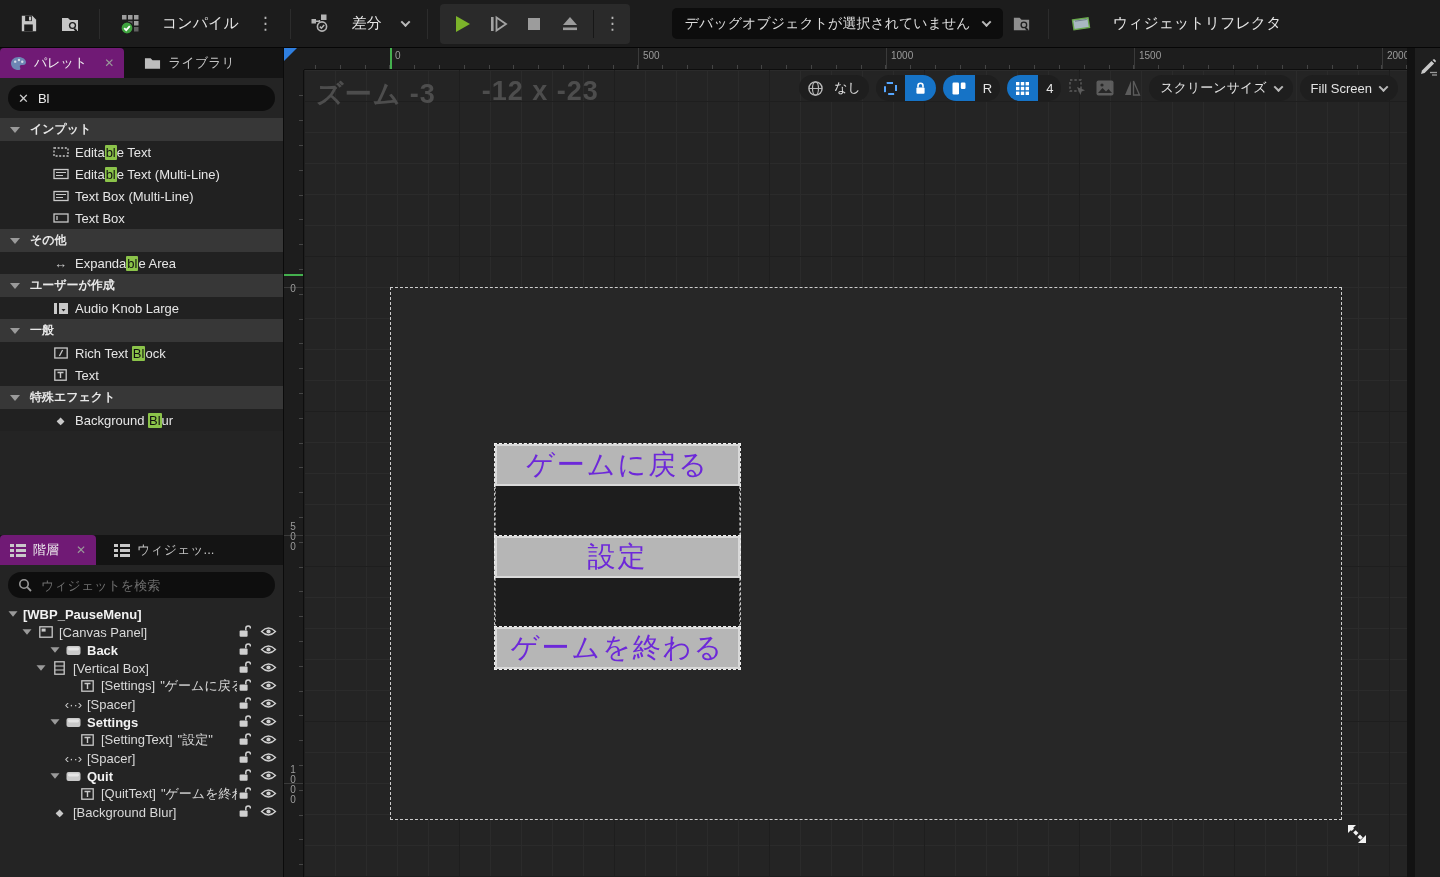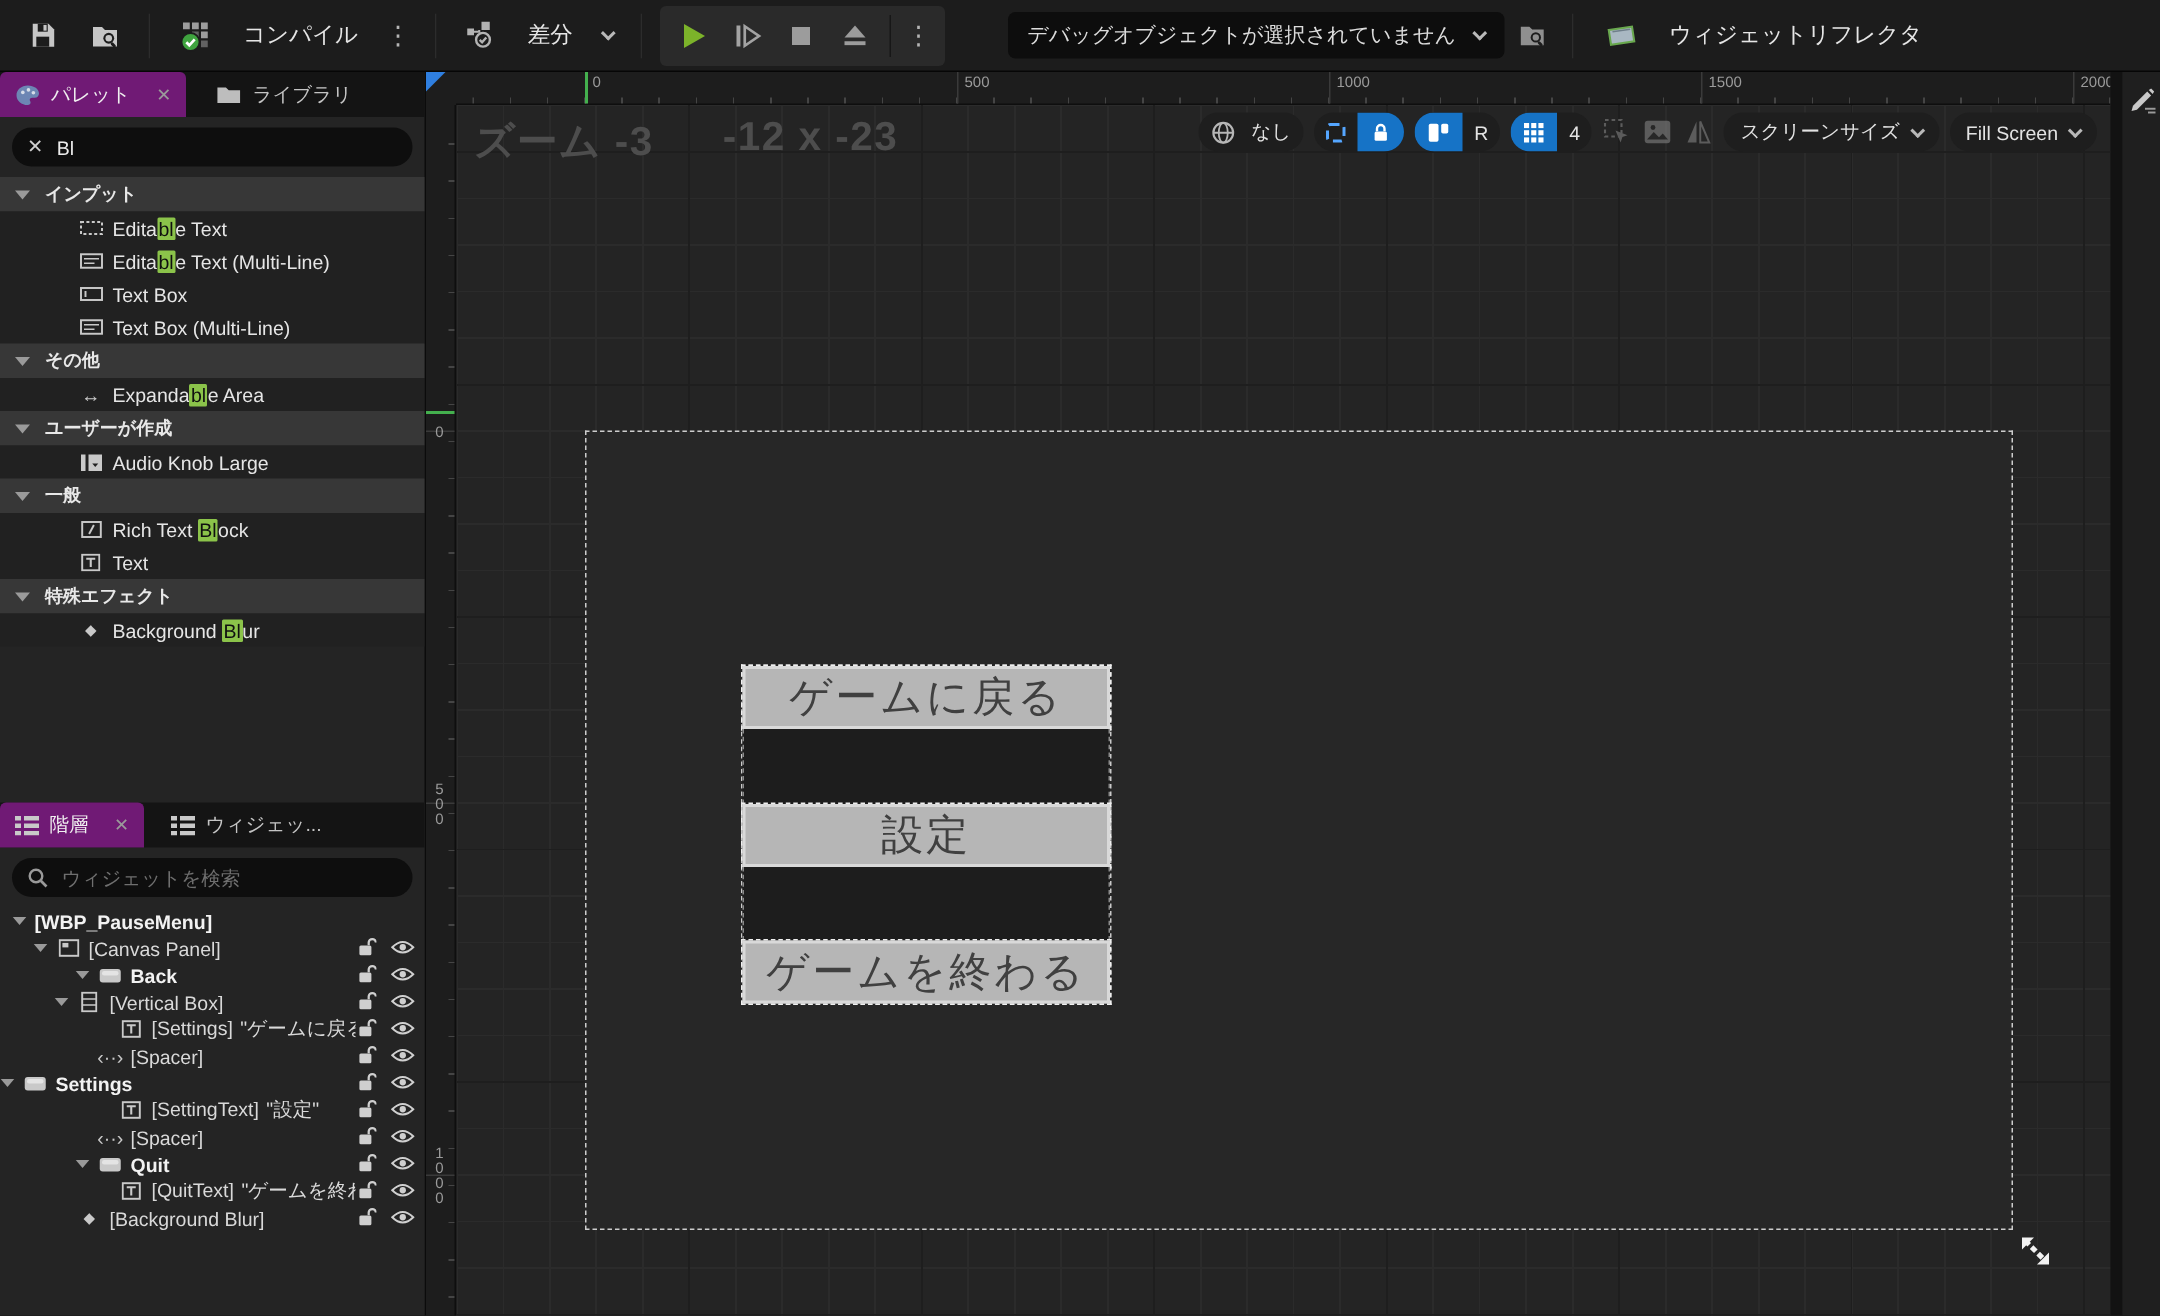--- a/index.html
+++ b/index.html
@@ -91,21 +91,21 @@
 
   #zoom-overlay { position:absolute; left:12px; top:6px; display:flex; gap:46px;
     font-size:27px; font-weight:700; color:#4d4d4d; letter-spacing:1px; }
 
   #design-area { position:absolute; left:86px; top:217px; width:952px; height:533px;
     background:#272727; border:1px dashed #cdcdcd; }
   #vbox { position:absolute; left:103px; top:155px; width:247px; height:227px;
     border:1px dashed #c9c9c9; display:flex; flex-direction:column; }
   .design-btn { height:42px; background:#b6b6b6; border:2px solid #d9d9d9;
     outline:1px dashed #efefef; display:flex; align-items:center; justify-content:center;
-    color:#404040; font-size:28px; letter-spacing:2px; }
+    color:#6d28d9; font-size:28px; letter-spacing:2px; }
   .design-spacer { flex:1; background:#1d1d1d; border-left:1px dashed #8a8a8a;
     border-right:1px dashed #8a8a8a; }
   #resize-handle { position:absolute; left:1041px; top:752px; }
 
   
   #canvas-toolbar { position:absolute; top:5px; right:9px; display:flex; align-items:center; gap:7px; }
   .pill { display:flex; align-items:center; background:#1e1e1e; border-radius:13px;
     height:26px; overflow:hidden; color:#e3e3e3; font-size:13px; }
   .seg { display:flex; align-items:center; justify-content:center; height:26px; padding:0 8px; gap:6px; }
   .seg.blue { background:#1673c6; }
@@ -260,34 +260,34 @@
               <svg width="16" height="12" viewBox="0 0 16 12">
                 <rect x="1" y="1.5" width="14" height="9" fill="none" stroke="#c9c9c9" stroke-width="1.3"></rect>
                 <path d="M3 4.5h10M3 7.5h7" stroke="#c9c9c9" stroke-width="1.1"></path>
               </svg>
             </span>
             <span><span>Edita</span><span class="hl">bl</span><span>e Text (Multi-Line)</span></span>
           </div>
           <div class="pal-item">
             <span class="ico">
               <svg width="16" height="12" viewBox="0 0 16 12">
+                <rect x="1" y="1.5" width="14" height="9" fill="none" stroke="#c9c9c9" stroke-width="1.3"></rect>
+                <path d="M3 4.5h10M3 7.5h7" stroke="#c9c9c9" stroke-width="1.1"></path>
+              </svg>
+            </span>
+            <span><span>Text Box (Multi-Line)</span></span>
+          </div>
+          <div class="pal-item">
+            <span class="ico">
+              <svg width="16" height="12" viewBox="0 0 16 12">
                 <rect x="1" y="2" width="14" height="8" fill="none" stroke="#c9c9c9" stroke-width="1.3"></rect>
                 <path d="M4 4v4" stroke="#c9c9c9" stroke-width="1.3"></path>
               </svg>
             </span>
             <span><span>Text Box</span></span>
-          </div>
-          <div class="pal-item">
-            <span class="ico">
-              <svg width="16" height="12" viewBox="0 0 16 12">
-                <rect x="1" y="1.5" width="14" height="9" fill="none" stroke="#c9c9c9" stroke-width="1.3"></rect>
-                <path d="M3 4.5h10M3 7.5h7" stroke="#c9c9c9" stroke-width="1.1"></path>
-              </svg>
-            </span>
-            <span><span>Text Box (Multi-Line)</span></span>
           </div>
           <div class="cat-header">
             <span class="tri"></span>
             <span>その他</span>
           </div>
           <div class="pal-item">
             <span class="ico">
               <span style="color:#c9c9c9;font-size:13px">↔</span>
             </span>
             <span><span>Expanda</span><span class="hl">bl</span><span>e Area</span></span>
@@ -473,21 +473,21 @@
               <span class="ico"><svg width="14" height="14" viewBox="0 0 14 14">
                   <rect x="2.6" y="6.4" width="8" height="6.4" rx="1" fill="#cfcfcf"></rect>
                   <path d="M8.8 6.2V4.4a2.4 2.4 0 0 1 4.8 0" fill="none" stroke="#cfcfcf" stroke-width="1.5"></path>
                 </svg></span>
               <span class="ico"><svg width="17" height="11" viewBox="0 0 17 11">
                   <path d="M1.5 5.5Q8.5 -1.5 15.5 5.5Q8.5 12.5 1.5 5.5Z" fill="none" stroke="#cfcfcf" stroke-width="1.3"></path>
                   <circle cx="8.5" cy="5.5" r="2.1" fill="#cfcfcf"></circle>
                 </svg></span>
             </span>
           </div>
-          <div class="h-row bold" style="">
+          <div class="h-row bold" style="padding-left: 50px;">
             <span class="tri" style="transform: scale(0.9);"></span>
             <span class="h-ico">
               <svg width="15" height="11" viewBox="0 0 15 11">
                 <rect x="0.5" y="1" width="14" height="9" rx="2" fill="#c9c9c9"></rect>
                 <rect x="2" y="2.4" width="11" height="3" rx="1.4" fill="#e4e4e4"></rect>
               </svg>
             </span>
             <span class="labelwrap"><span>Settings</span></span>
             <span class="rowicons">
               <span class="ico"><svg width="14" height="14" viewBox="0 0 14 14">

